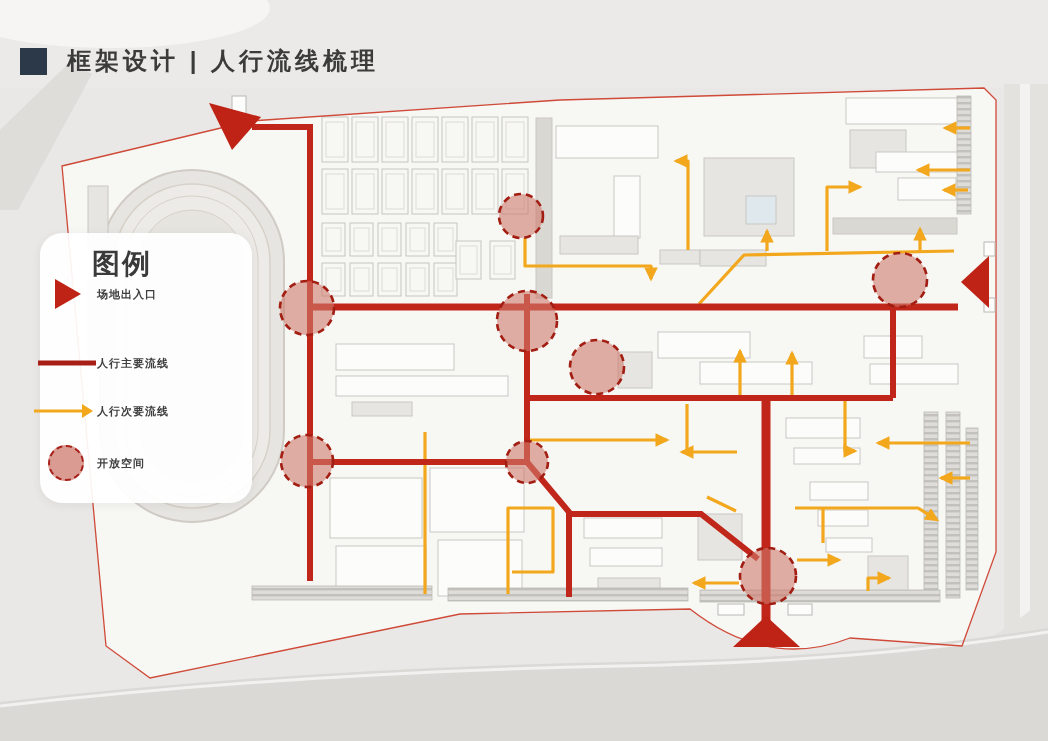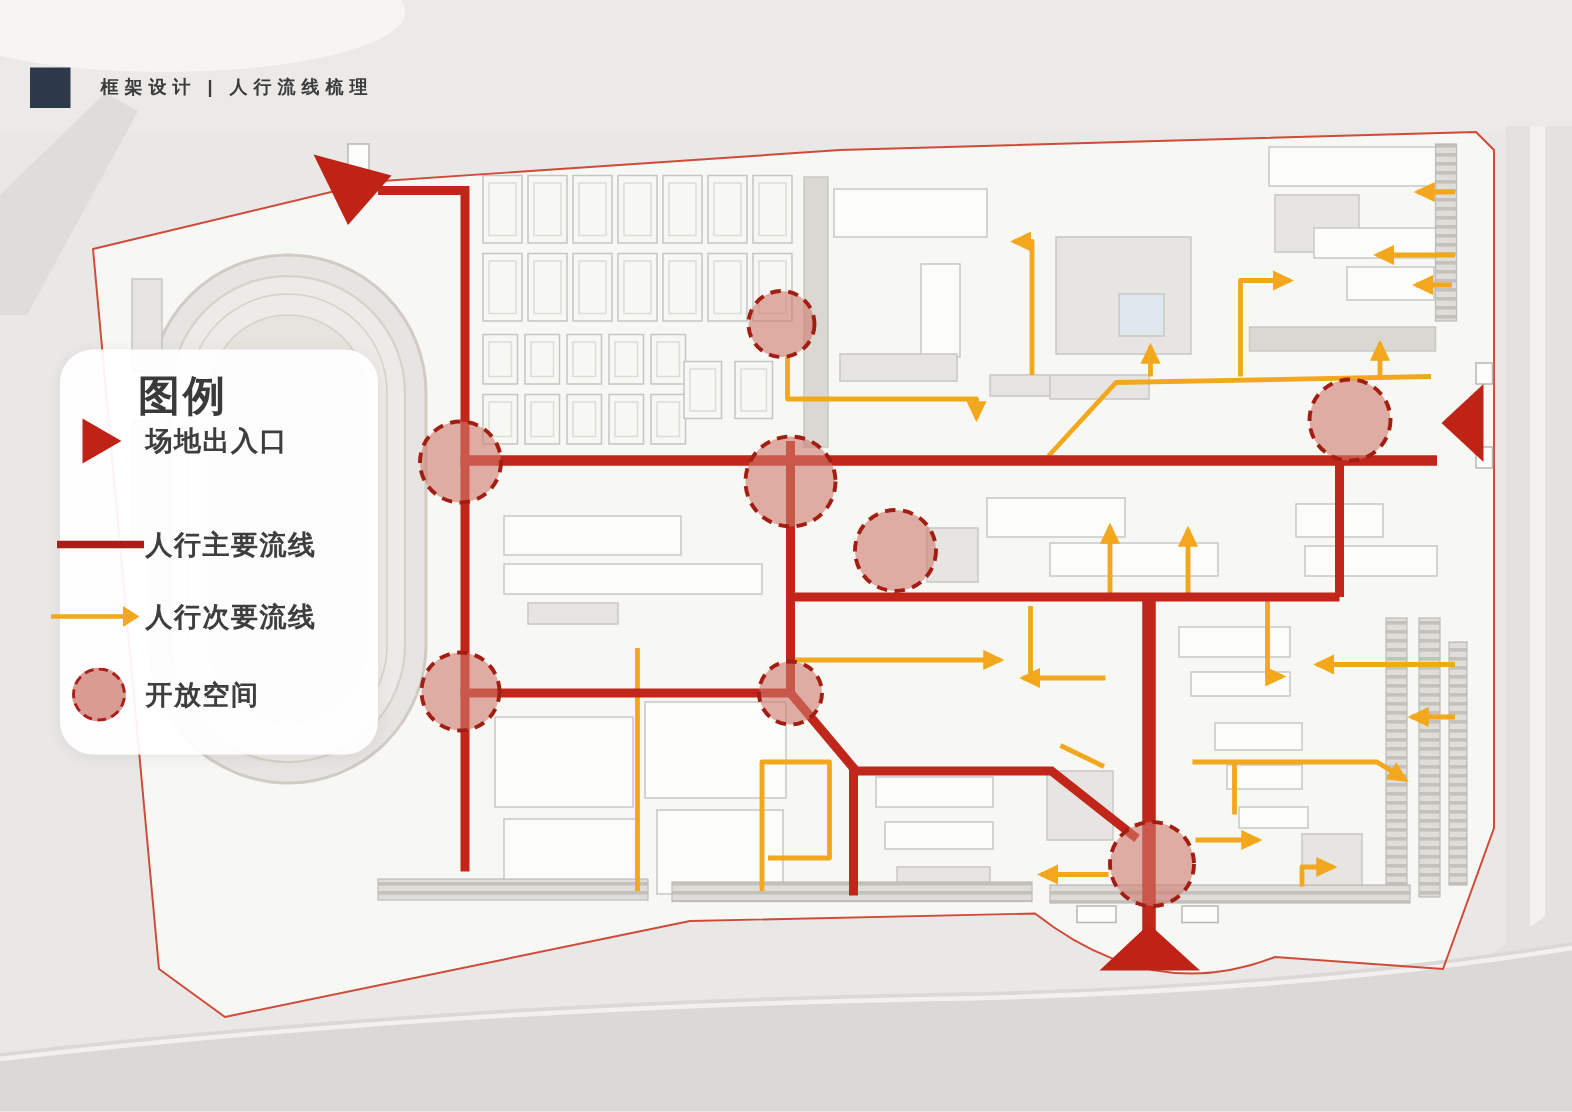--- a/index.html
+++ b/index.html
@@ -2,29 +2,29 @@
 <html><head>
 <meta charset="utf-8">
 <style>
   html,body{margin:0;padding:0;background:#e9e8e6;}
   body{font-family:"Liberation Sans","DejaVu Sans",sans-serif;}
   #stage{position:relative;width:1048px;height:741px;overflow:hidden;background:#e9e8e6;}
   #map-svg{position:absolute;left:0;top:0;}
   
   #title-bar{position:absolute;left:20px;top:45px;display:flex;align-items:center;z-index:6;}
   #title-square{width:27px;height:27px;margin-right:20px;}
-  #title-text{font-size:12px;font-weight:bold;color:#3b3b3b;letter-spacing:4px;}
+  #title-text{font-size:24px;font-weight:bold;color:#3b3b3b;letter-spacing:4px;}
   
   #legend{position:absolute;left:40px;top:233px;width:212px;height:270px;
           background:rgba(255,255,255,0.93);border-radius:22px;z-index:5;
           box-shadow:0 2px 10px rgba(60,60,60,0.08);}
   #legend-title{position:absolute;left:52px;top:12px;font-size:28px;font-weight:bold;color:#3a3a3a;letter-spacing:2px;}
   .lg-row{position:absolute;left:0;width:212px;height:34px;}
   .lg-label{position:absolute;left:57px;top:50%;transform:translateY(-50%);
-            font-size:18px;font-weight:bold;color:#3e3e3e;letter-spacing:1px;}
+            font-size:11px;font-weight:bold;color:#3e3e3e;letter-spacing:1px;}
   .lg-tri{position:absolute;left:15px;top:50%;transform:translateY(-50%);
           width:0;height:0;border-left:26px solid #bf2315;
           border-top:15px solid transparent;border-bottom:15px solid transparent;}
   .lg-line{position:absolute;left:-2px;top:50%;transform:translateY(-50%);
            width:58px;height:5px;background:#a81f17;}
   .lg-yline{position:absolute;left:-6px;top:50%;transform:translateY(-50%);
             width:48px;height:3px;background:#f2a71c;}
   .lg-yarrow{position:absolute;left:42px;top:50%;transform:translateY(-50%);
              width:0;height:0;border-left:11px solid #f2a71c;
              border-top:7px solid transparent;border-bottom:7px solid transparent;}

